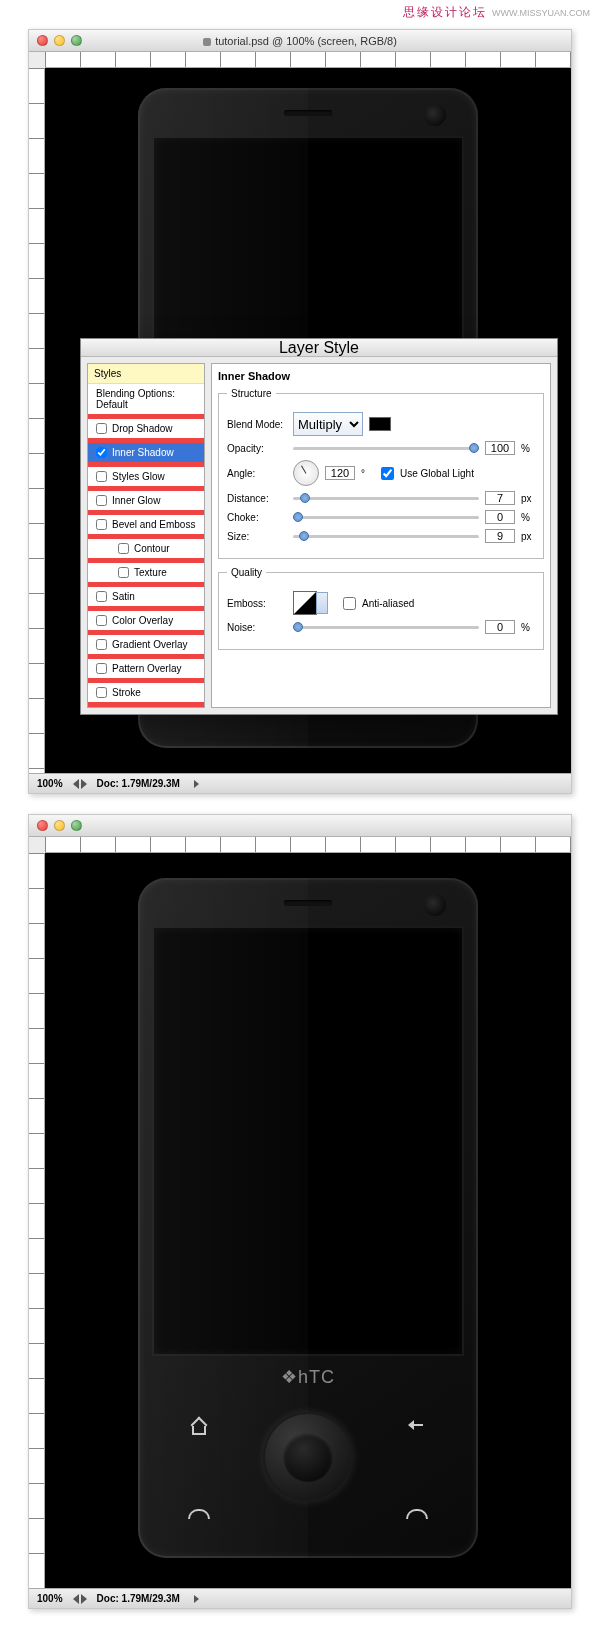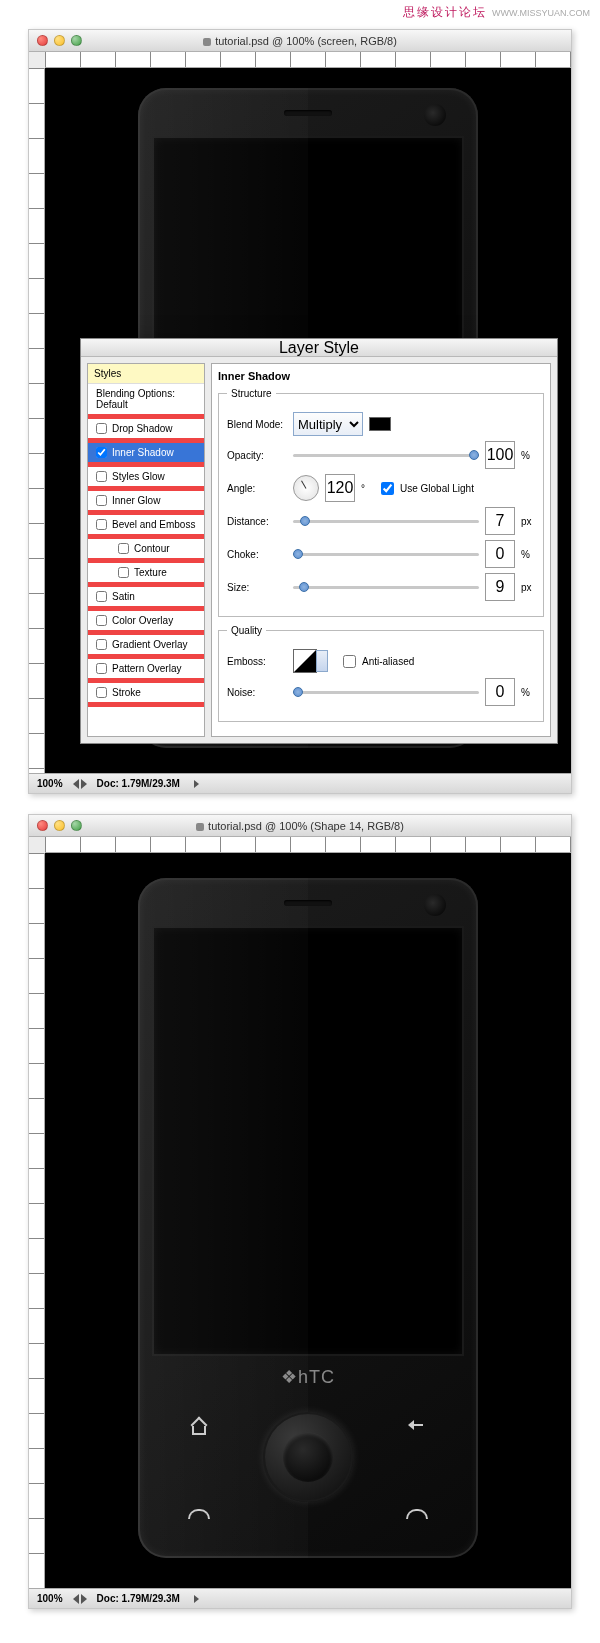--- a/index.html
+++ b/index.html
@@ -60,21 +60,21 @@
 .styles-list input[type=checkbox] { width: 11px; height: 11px; margin: 0; }
 .settings-panel { flex: 1; border: 1px solid #aaa; background: #fff; padding: 6px; }
 .panel-title { font-weight: bold; margin-bottom: 6px; font-size: 11px; }
 fieldset { border: 1px solid #bbb; padding: 8px 8px 10px; margin-bottom: 8px; }
 fieldset legend { padding: 0 4px; font-size: 10px; }
 .form-row { display: flex; align-items: center; gap: 6px; margin: 5px 0; font-size: 10px; }
 .form-row .lbl { width: 60px; text-align: left; }
 .form-row select { flex: 0 0 70px; font-size: 13px; background: linear-gradient(#fdfdfd,#e8eef7); border: 1px solid #8ba8cc; height: 24px; }
 .form-row .slider { flex: 1; height: 3px; background: #c8c8c8; border-radius: 2px; position: relative; cursor: pointer; }
 .form-row .slider .thumb { position: absolute; top: -4px; width: 10px; height: 10px; background: radial-gradient(#8fb4e0,#5a8dd0); border-radius: 50%; border: 1px solid #3b6fa8; }
-.form-row input[type=text] { width: 30px; font-size: 16px; text-align: center; border: 1px solid #999; height: 28px; background: #fff; }
+.form-row input[type=text] { width: 30px; font-size: 11px; text-align: center; border: 1px solid #999; height: 14px; background: #fff; }
 .form-row .unit { width: 14px; }
 .form-row .dial { width: 26px; height: 26px; border-radius: 50%; border: 1px solid #999; background: radial-gradient(#fff,#e0e0e0); position: relative; }
 .form-row .dial::after { content: ''; position: absolute; left: 50%; top: 50%; width: 9px; height: 1px; background: #333; transform-origin: left; transform: rotate(-120deg); }
 .color-swatch { width: 22px; height: 14px; background: #000; border: 1px solid #666; }
 .contour-swatch { width: 24px; height: 24px; background: linear-gradient(135deg,#fff 0%,#fff 48%,#000 52%,#000 100%); border: 1px solid #666; position: relative; }
 .contour-swatch::after { content: ''; position: absolute; right: -12px; top: 0; bottom: 0; width: 10px; background: linear-gradient(#e8eef7,#c5d5ed); border: 1px solid #8ba8cc; }
 .right-panel { width: 88px; display: flex; flex-direction: column; gap: 6px; align-items: stretch; }
 .aqua-btn { height: 20px; border-radius: 10px; border: 1px solid #6a93c8; background: linear-gradient(#f2f7fe,#b9d1f0); font-size: 11px; color: #000; cursor: pointer; box-shadow: inset 0 1px 0 #fff; }
 .aqua-btn.primary { background: linear-gradient(#cfe3ff,#6ea8f4); border-color: #2d6fc9; font-weight: bold; }
 .preview-check { display: flex; align-items: center; gap: 4px; padding-left: 4px; margin-top: 2px; }
@@ -264,21 +264,20 @@
   </div>
 </div>
 
 <div class="ps-window">
   <div class="titlebar">
     <div class="traffic">
       <div class="tl-close"></div>
       <div class="tl-min"></div>
       <div class="tl-max"></div>
     </div>
-    <div class="titlebar-text"><span class="dot"></span><span>tutorial.psd @ 100% (Shape 14, RGB/8)</span></div>
   </div>
   <div class="ruler-h"></div>
   <div class="ruler-v"></div>
   <div class="canvas-area canvas-b">
     <div class="phone phone-b">
       <div class="gloss"></div>
       <div class="topref">
         <div class="earpiece"></div>
         <div class="cam"></div>
       </div>

